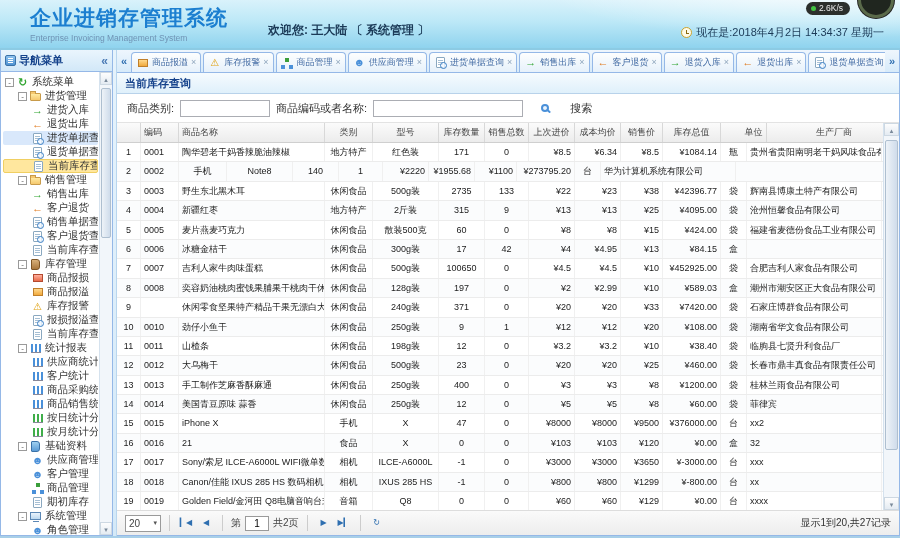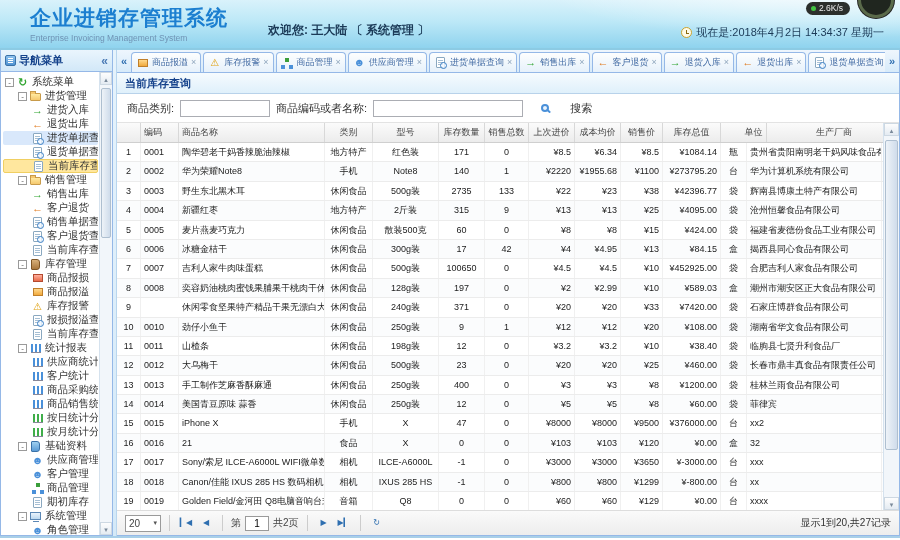--- a/index.html
+++ b/index.html
@@ -498,21 +498,20 @@
               <div class="gcell ar" style="width: 46px;">¥8.5</div>
               <div class="gcell ar" style="width: 46px;">¥6.34</div>
               <div class="gcell ar" style="width: 42px;">¥8.5</div>
               <div class="gcell ar" style="width: 58px;">¥1084.14</div>
               <div class="gcell ac" style="width: 26px;">瓶</div>
               <div class="gcell al" style="width: 135px;">贵州省贵阳南明老干妈风味食品有限公司</div>
             </div>
             <div class="grow">
               <div class="gcell ac" style="width: 24px;">2</div>
               <div class="gcell al" style="width: 38px;">0002</div>
-              <div class="gcell al" style="width: 146px;">华为荣耀Note8</div>
               <div class="gcell ac" style="width: 48px;">手机</div>
               <div class="gcell ac" style="width: 66px;">Note8</div>
               <div class="gcell ac" style="width: 46px;">140</div>
               <div class="gcell ac" style="width: 44px;">1</div>
               <div class="gcell ar" style="width: 46px;">¥2220</div>
               <div class="gcell ar" style="width: 46px;">¥1955.68</div>
               <div class="gcell ar" style="width: 42px;">¥1100</div>
               <div class="gcell ar" style="width: 58px;">¥273795.20</div>
               <div class="gcell ac" style="width: 26px;">台</div>
               <div class="gcell al" style="width: 135px;">华为计算机系统有限公司</div>
@@ -568,21 +567,20 @@
               <div class="gcell al" style="width: 146px;">冰糖金桔干</div>
               <div class="gcell ac" style="width: 48px;">休闲食品</div>
               <div class="gcell ac" style="width: 66px;">300g装</div>
               <div class="gcell ac" style="width: 46px;">17</div>
               <div class="gcell ac" style="width: 44px;">42</div>
               <div class="gcell ar" style="width: 46px;">¥4</div>
               <div class="gcell ar" style="width: 46px;">¥4.95</div>
               <div class="gcell ar" style="width: 42px;">¥13</div>
               <div class="gcell ar" style="width: 58px;">¥84.15</div>
               <div class="gcell ac" style="width: 26px;">盒</div>
-              <div class="gcell al" style="width: 135px;">揭西县同心食品有限公司</div>
             </div>
             <div class="grow">
               <div class="gcell ac" style="width: 24px;">7</div>
               <div class="gcell al" style="width: 38px;">0007</div>
               <div class="gcell al" style="width: 146px;">吉利人家牛肉味蛋糕</div>
               <div class="gcell ac" style="width: 48px;">休闲食品</div>
               <div class="gcell ac" style="width: 66px;">500g装</div>
               <div class="gcell ac" style="width: 46px;">100650</div>
               <div class="gcell ac" style="width: 44px;">0</div>
               <div class="gcell ar" style="width: 46px;">¥4.5</div>

